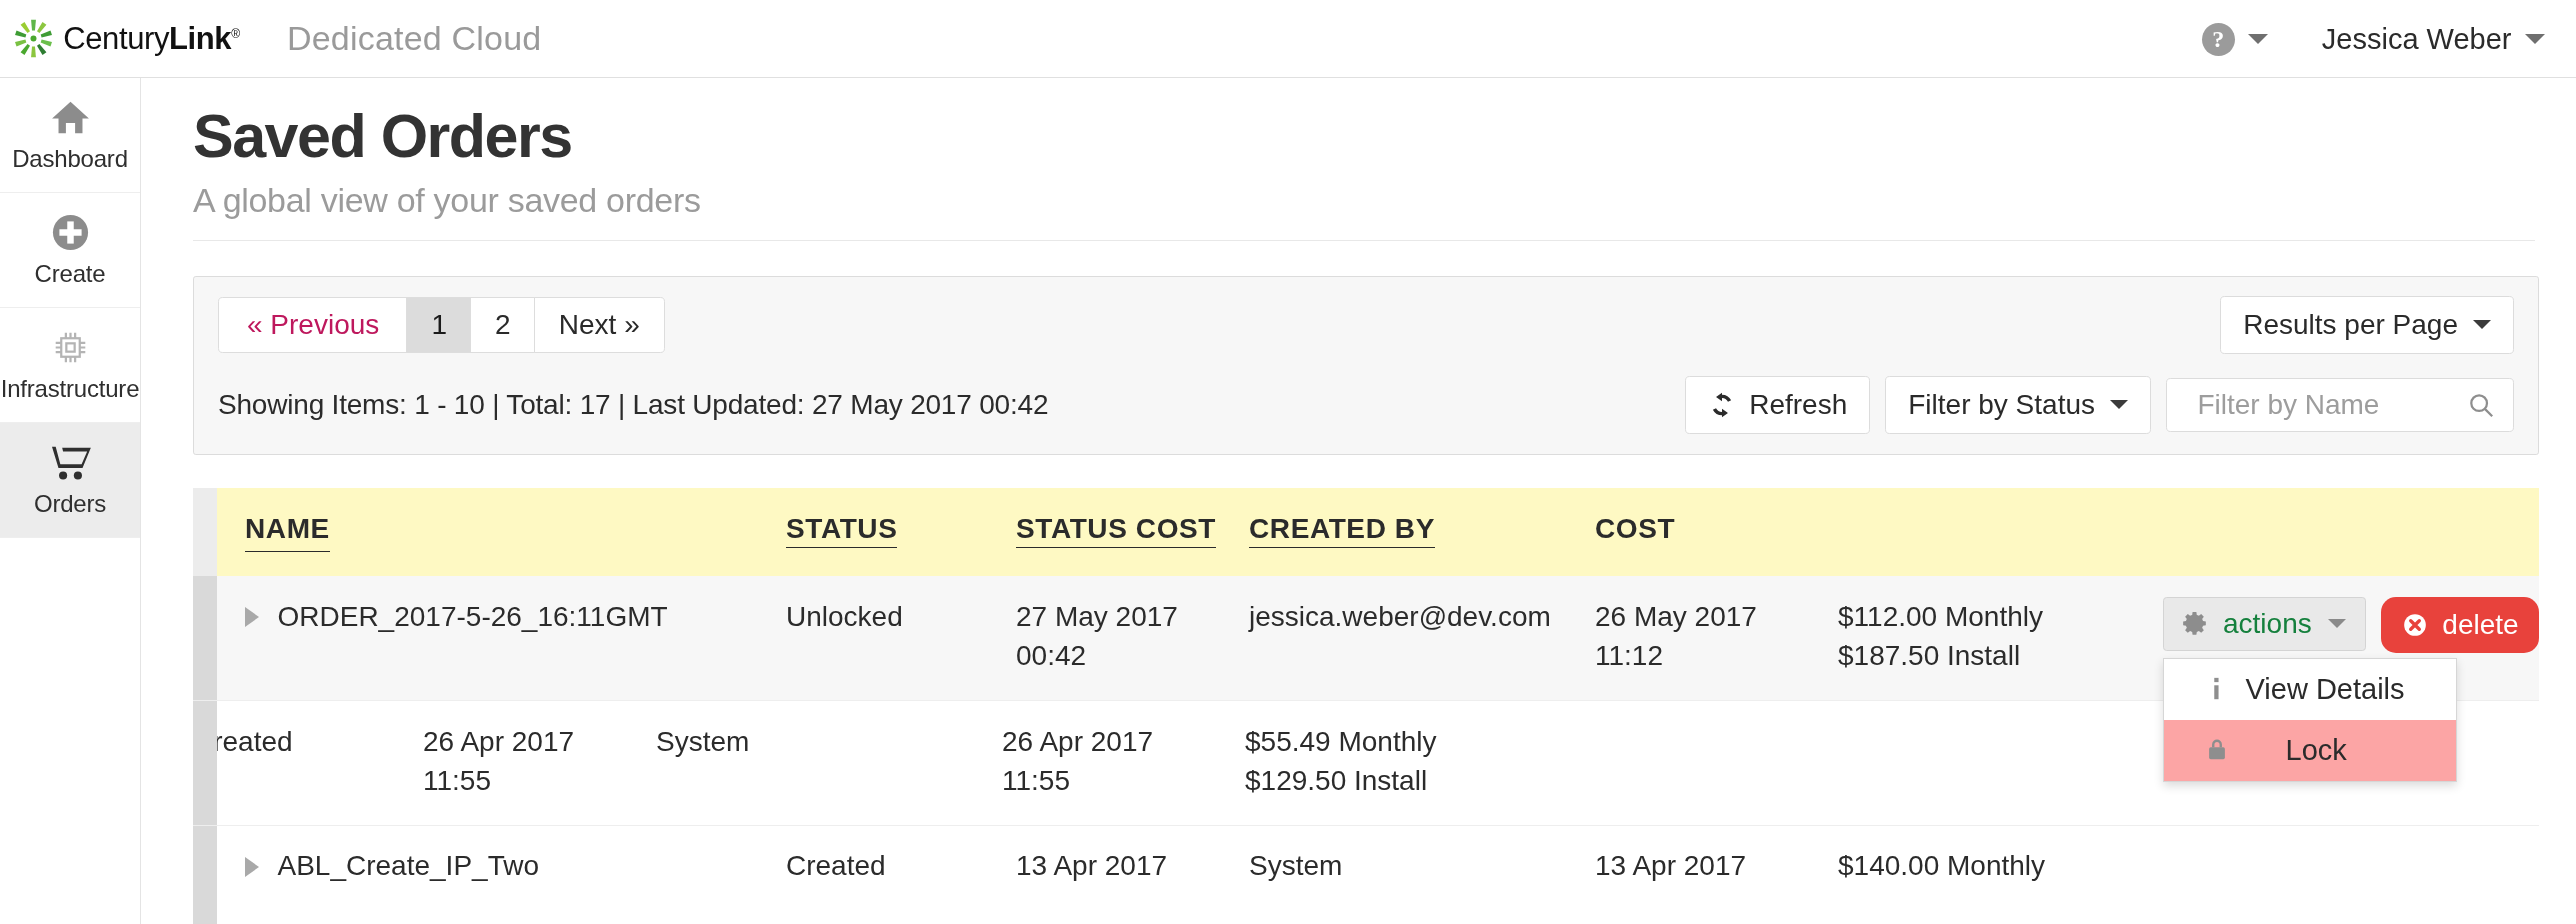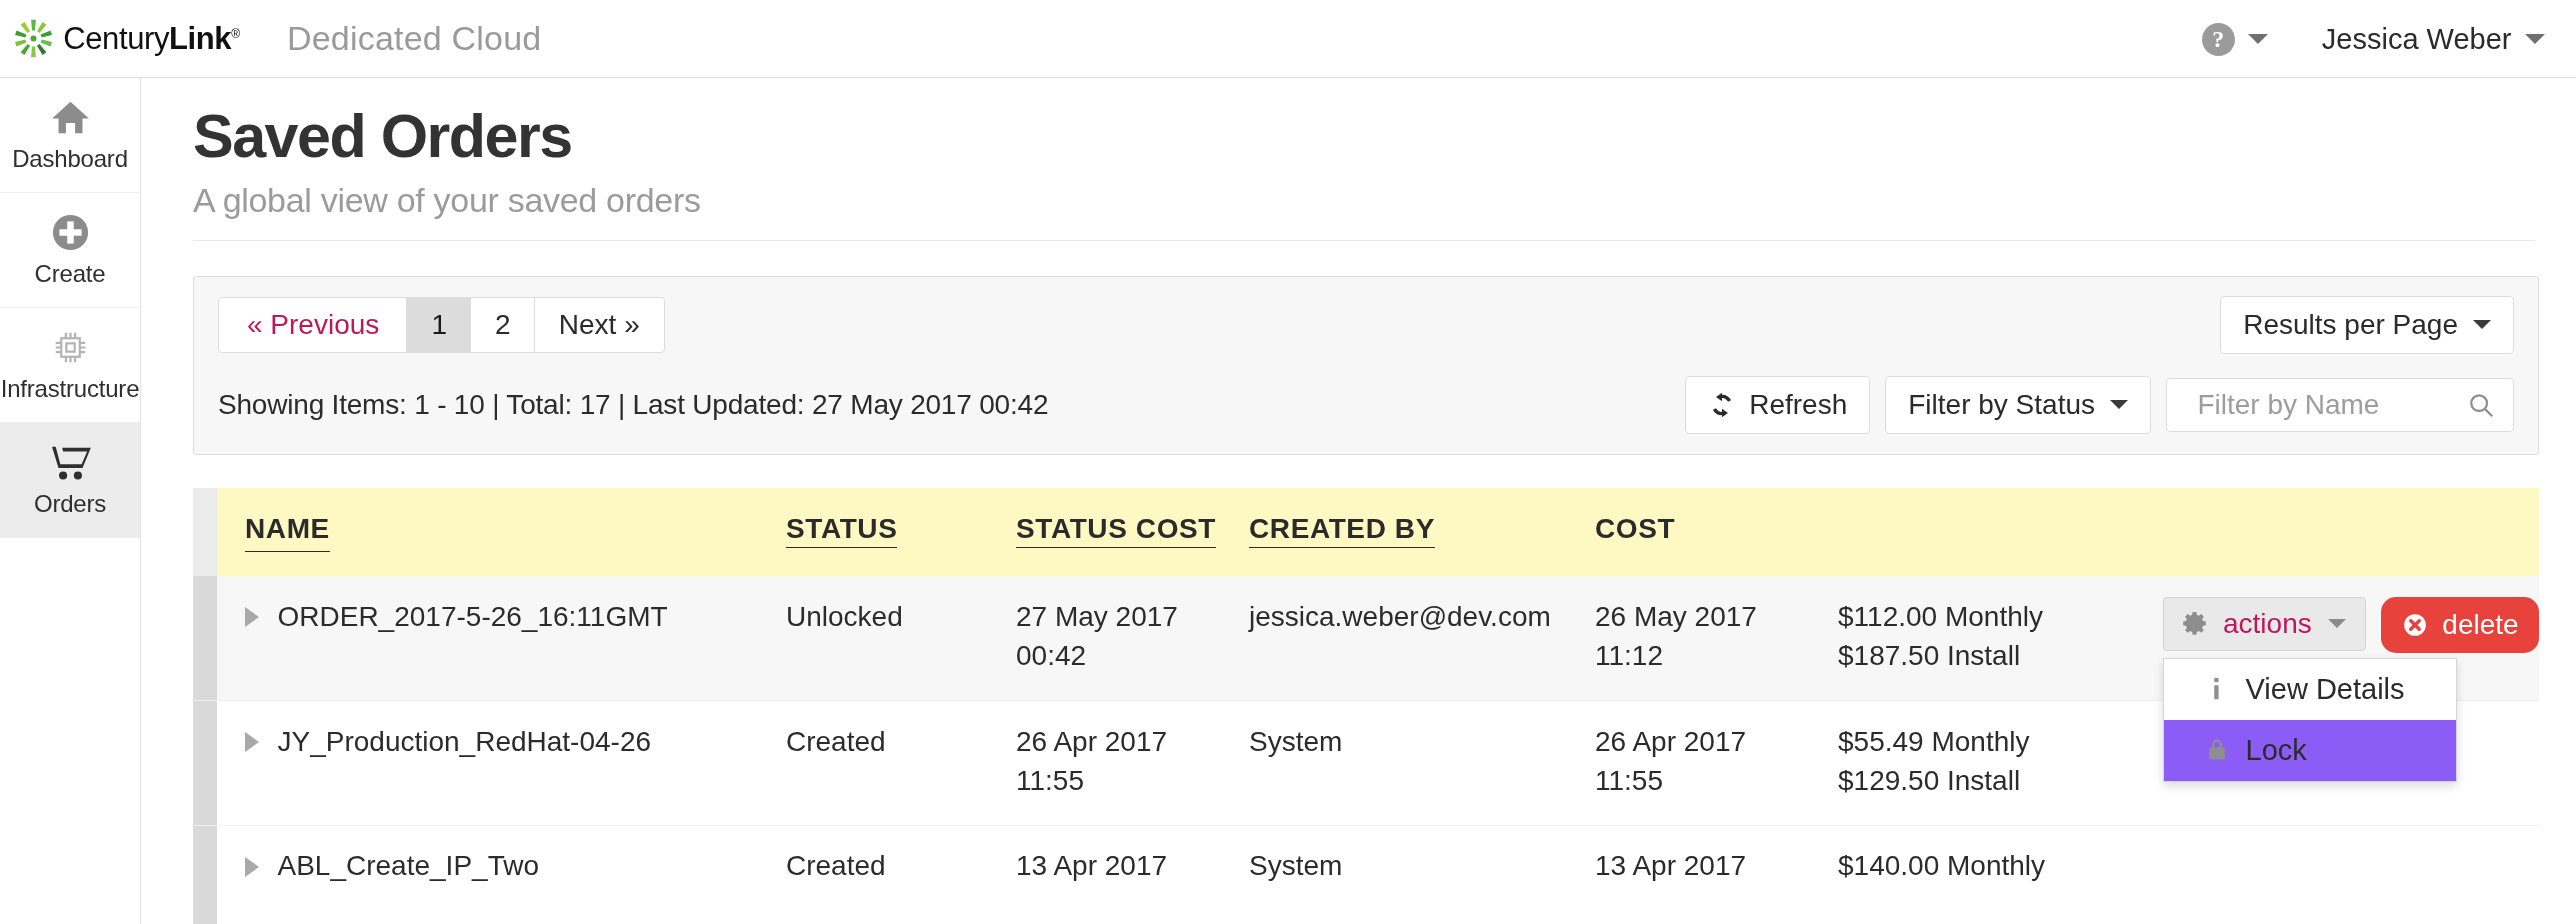--- a/index.html
+++ b/index.html
@@ -145,41 +145,41 @@
   .tri {
     width:0;height:0;border-top:10.2px solid transparent;border-bottom:10.2px solid transparent;
     border-left:14px solid #a9a9a9; margin-right: 18.5px; margin-top: 10.2px; flex:0 0 auto;
   }
   .sort-ic { margin-top: 11px; }
 
   
   .actions-zone { position: absolute; right: 0; top: 20.4px; display:flex; align-items:flex-start; }
   .act-btn {
     background: #e9e9e9; border: 1.9px solid #d4d4d4; border-radius: 3.7px;
-    font-size: 28px; color: #be185d; padding: 10.2px 18.5px;
+    font-size: 28px; color: #15803d; padding: 10.2px 18.5px;
     display:flex; align-items:center; white-space: nowrap;
   }
   .act-btn .cd {
     width:0;height:0;border-left:9.3px solid transparent;border-right:9.3px solid transparent;
     border-top:9.3px solid #8a8a8a; margin-left:16.7px;
   }
   .del-btn {
     background: #e8423c; border: none; border-radius: 15px; color:#ffffff;
     font-size: 28px; padding: 12px 20.4px; margin-left: 15px;
     display:flex; align-items:center; white-space: nowrap;
   }
   .menu {
     position: absolute; top: 61px; left: 0; width: 294px; background:#ffffff;
     border: 1.9px solid #d6d6d6; box-shadow: 0 3.7px 9.3px rgba(0,0,0,0.14); z-index: 40;
   }
   .menu-item {
     display:flex; align-items:center; padding: 14px 0 14px 39px;
     font-size: 29px; color:#2b2b2b; white-space: nowrap;
   }
-  .menu-item.hover { background:#8b5cf6; }
+  .menu-item.hover { background:#fca5a5;gap:40px; }
   .menu-ic { width: 28px; display:flex; justify-content:center; margin-right: 15px; color:#8e8e8e; }
 
   .gear { color:#8d8d8d; margin-right: 13px; display:flex; }
   .xcirc { margin-right: 13px; display:flex; }
   .ref-ic { margin-right: 13px; display:flex; color:#2b2b2b; }
   .mag { color:#8e8e8e; display:flex; margin-left: 9.3px; }
 </style>
 </head>
 <body>
 
@@ -419,24 +419,20 @@
                 <circle cx="15" cy="15" r="11.6" fill="#ffffff"></circle>
                 <path d="M10.4 10.4 L19.6 19.6 M19.6 10.4 L10.4 19.6" stroke="#e8423c" stroke-width="3.6" stroke-linecap="round"></path>
               </svg>
             </span>
             <span>delete</span>
           </div>
         </div>
       </div>
 
       <div class="row">
-        <div class="cell c-name">
-          <span class="tri"></span>
-          <span>JY_Production_RedHat-04-26</span>
-        </div>
         <div class="cell c-stat">Created</div>
         <div class="cell c-time">
           <div>26 Apr 2017</div>
           <div>11:55</div>
         </div>
         <div class="cell c-by">System</div>
         <div class="cell c-on">
           <div>26 Apr 2017</div>
           <div>11:55</div>
         </div>

